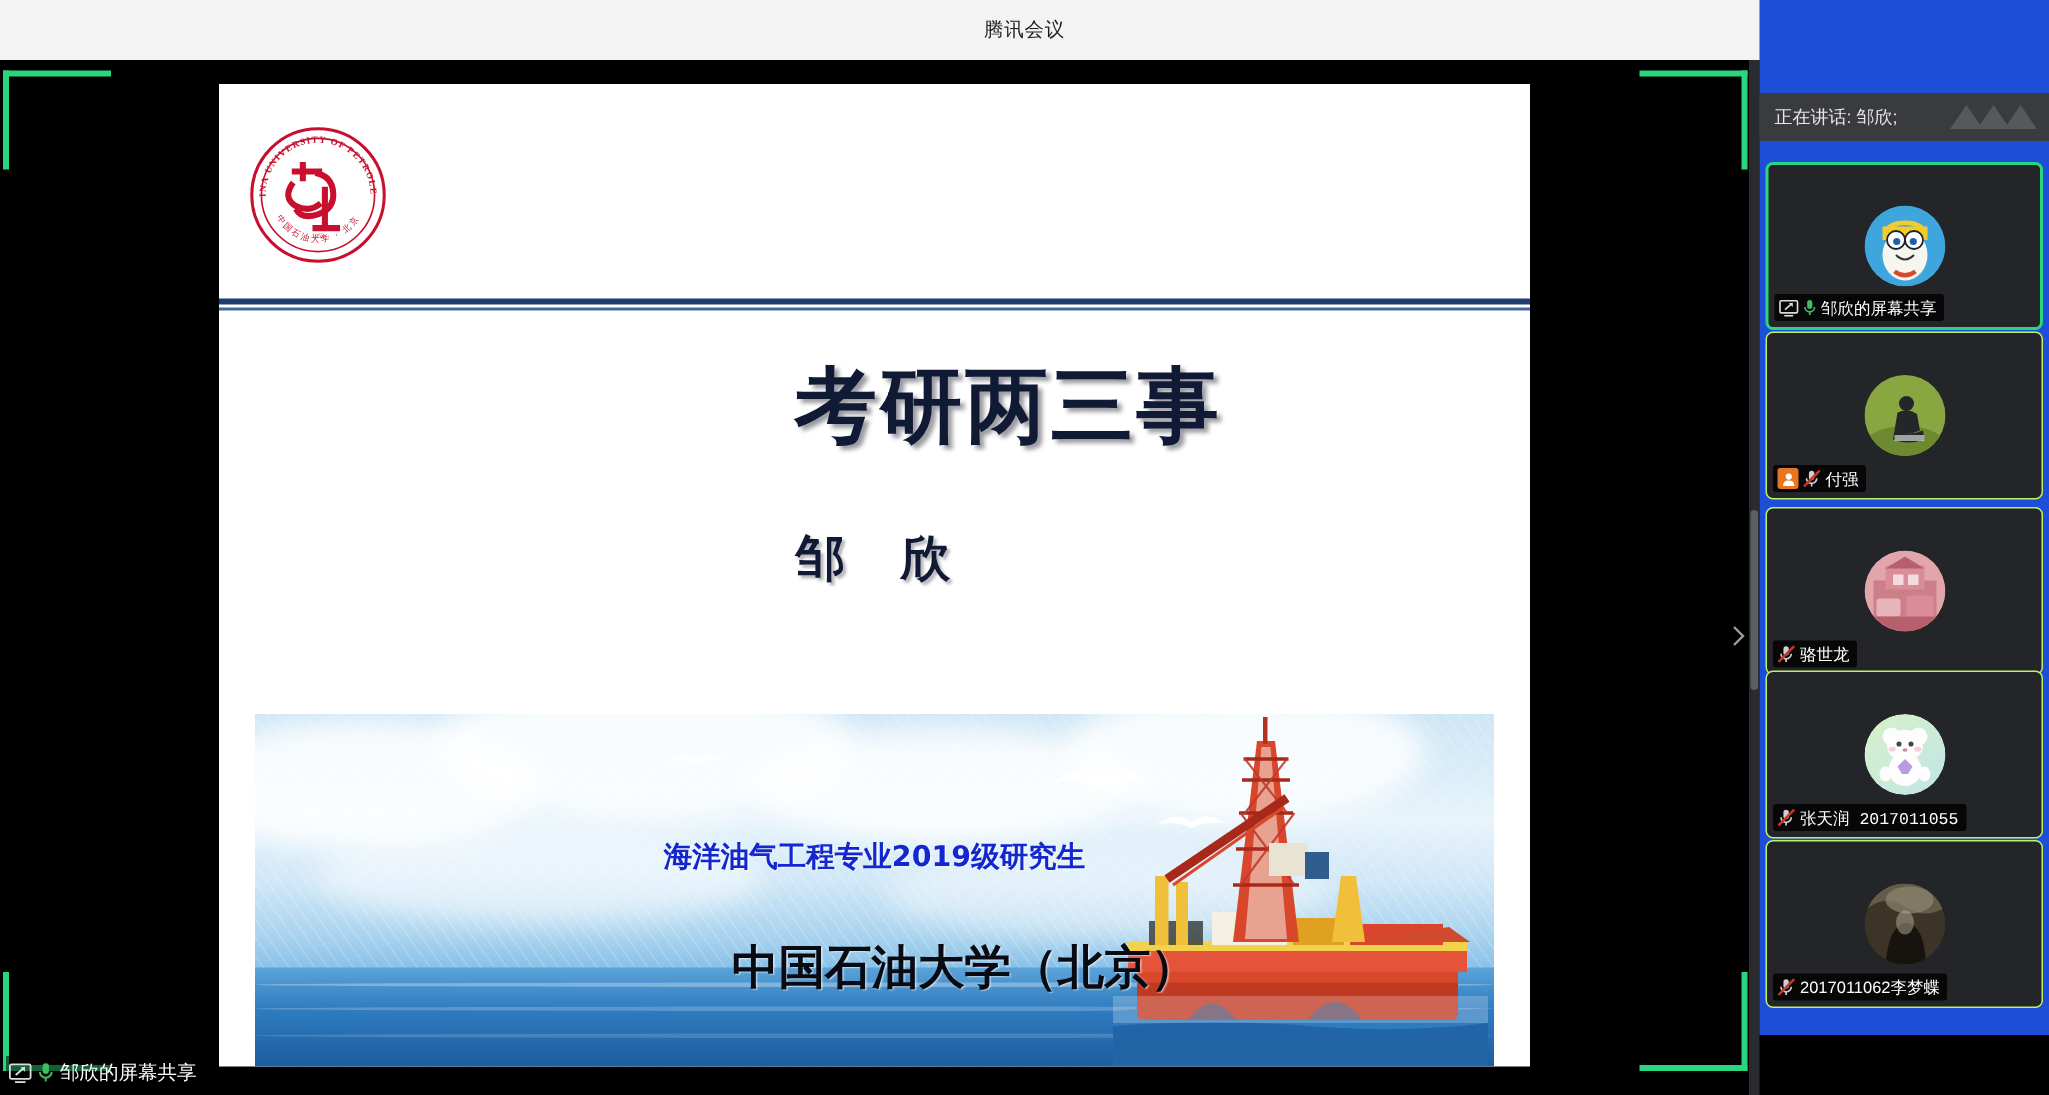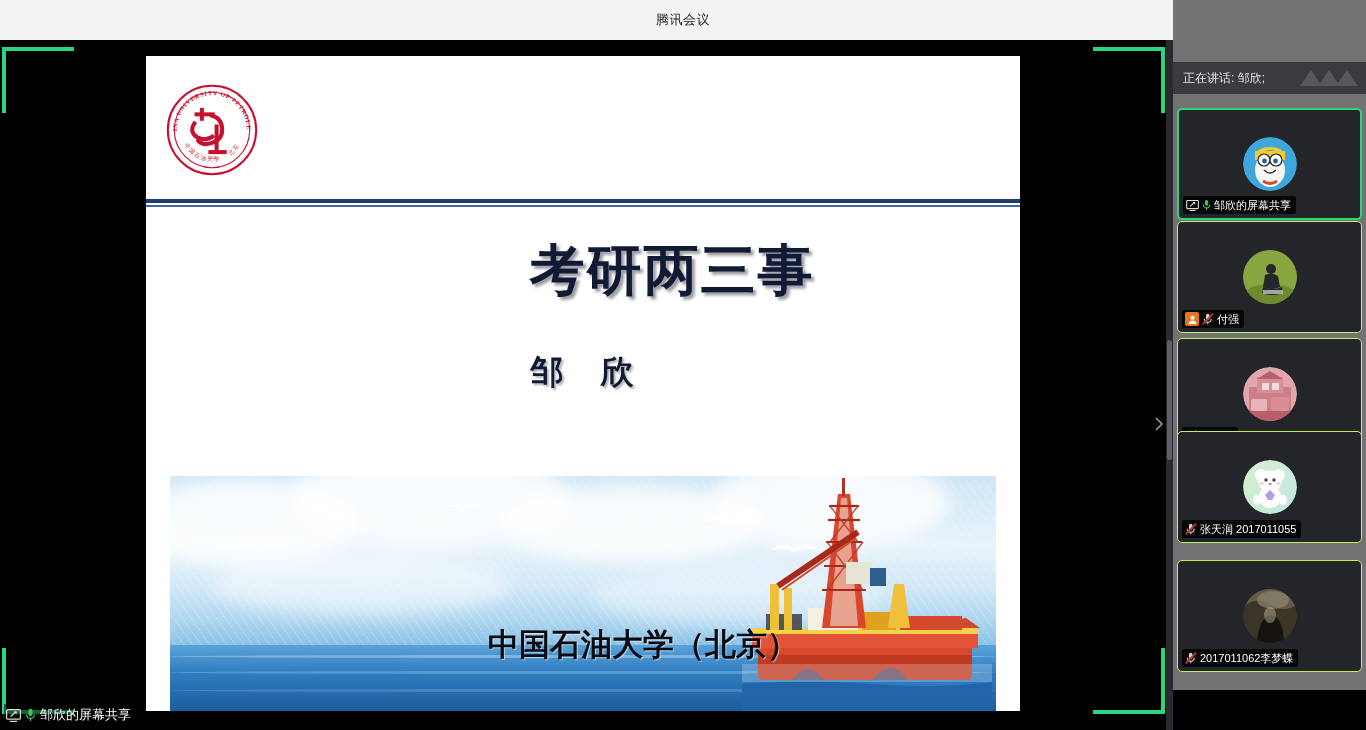--- a/index.html
+++ b/index.html
@@ -134,21 +134,21 @@
     position:absolute; left:1166px; top:0; width:7px; height:690px; background:#2a2b2e;
   }
   #stage-scrollbar .thumb{
     position:absolute; left:1px; top:300px; width:5px; height:120px;
     background:#5c5f66; border-radius:3px;
   }
 
   
   #panel{
     position:absolute; left:1173px; top:0; width:193px; height:690px;
-    background:#737373;
+    background:#1d4ed8;
   }
   #speaking-bar{
     position:absolute; left:0; top:62px; width:193px; height:32px;
     background:#3a3b3f; display:flex; align-items:center; padding-left:10px;
     overflow:hidden;
   }
   #speaking-bar .sp-text{ font-size:12px; color:#e8e8e8; white-space:nowrap; }
   #speaking-bar .sp-deco{
     position:absolute; right:8px; top:6px; width:58px; height:20px; opacity:.55;
   }
@@ -357,20 +357,21 @@
 
           <rect x="104" y="86" width="26" height="22" fill="#e8e4d4"></rect>
           <rect x="128" y="92" width="16" height="18" fill="#2f5e8c"></rect>
 
           <polygon points="152,108 162,108 168,152 146,152" fill="#f0c03a"></polygon>
 
           <rect x="0" y="188" width="250" height="18" fill="#ffffff" opacity=".22"></rect>
         </svg>
       </div>
 
+      <div id="banner-line1">海洋油气工程专业2019级研究生</div>
       <div id="banner-line2">中国石油大学（北京）</div>
     </div>
   </div>
 
   <div id="panel-collapse">
     <svg width="10" height="16" viewBox="0 0 10 16">
       <polyline points="2,2 8,8 2,14" fill="none" stroke="#9b9ea4" stroke-width="1.6"></polyline>
     </svg>
   </div>
 
@@ -485,21 +486,21 @@
       <svg width="12" height="12" viewBox="0 0 14 14">
         <rect x="4.6" y="1" width="4.2" height="7.2" rx="2.1" fill="#cfcfcf"></rect>
         <path d="M2.7,6.8 a4,4 0 0 0 8,0" fill="none" stroke="#cfcfcf" stroke-width="1.3"></path>
         <line x1="6.7" y1="10.8" x2="6.7" y2="13.2" stroke="#cfcfcf" stroke-width="1.3"></line>
         <line x1="0.8" y1="13.2" x2="13" y2="0.8" stroke="#c0392b" stroke-width="2"></line>
       </svg>
       <span class="nm">骆世龙</span>
     </div>
   </div>
 
-  <div class="tile" style="top:431px;">
+  <div class="tile" style="top:447px;font-family:Liberation Mono, monospace;">
     <div class="avatar">
       <svg viewBox="0 0 54 54" width="54" height="54">
         <defs>
           <linearGradient id="bearbg" x1="0" y1="0" x2="1" y2="1">
             <stop offset="0%" stop-color="#d9f0c9"></stop>
             <stop offset="100%" stop-color="#bfe6e6"></stop>
           </linearGradient>
         </defs>
         <circle cx="27" cy="27" r="27" fill="url(#bearbg)"></circle>
         <circle cx="18" cy="15" r="6" fill="#fdfdfd"></circle>

